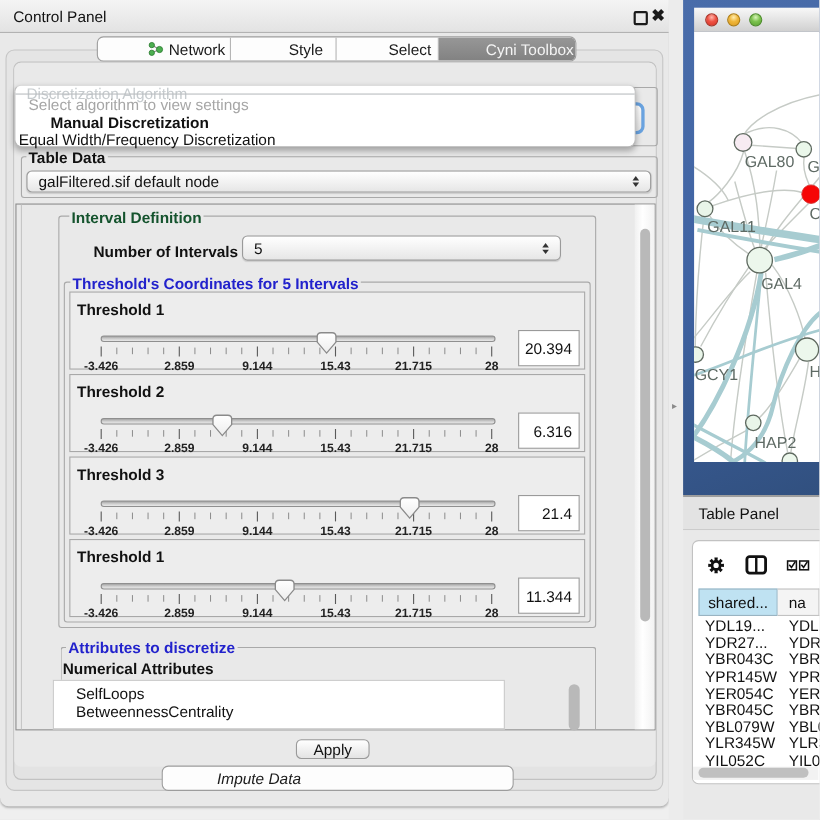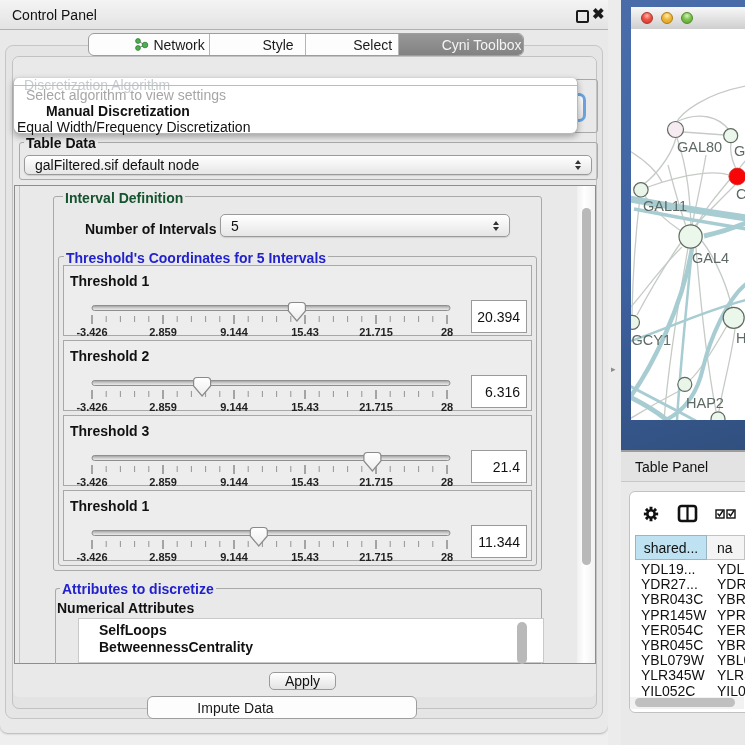--- a/index.html
+++ b/index.html
@@ -22,21 +22,21 @@
           border:1px solid #c2c2c2;border-radius:7px;box-sizing:border-box;}
   #settings{left:13px;top:57px;width:583px;height:640px;background:#e9e9e9;border-radius:6px;}
   
   .capsule{height:23px;background:#fdfdfd;border:1px solid #9d9d9d;border-radius:6px;
            box-sizing:border-box;display:flex;overflow:hidden;}
   .seg{font-size:14px;color:#1a1a1a;display:flex;align-items:center;justify-content:center;
        border-right:1px solid #b5b5b5;white-space:nowrap;padding-left:41px;}
   .seg:last-child{border-right:none;}
   .seg.sel{background:linear-gradient(#979797,#828282);color:#f4f4f4;}
   #toptabs{left:88px;top:33px;width:436px;}
-  #bottabs{left:147px;top:696px;width:270px;}
+  #bottabs{left:147px;top:696px;width:320px;font-style:italic;}
   
   .group{border:1px solid #a9a9a9;border-radius:3px;box-sizing:border-box;}
   .gtitle{position:absolute;font-size:14px;background:#e9e9e9;padding:0 2px;white-space:nowrap;font-weight:bold;}
   
   .combo{border:1px solid #9a9a9a;border-radius:5px;box-sizing:border-box;
          background:linear-gradient(#ffffff,#e6e6e6);box-shadow:0 1px 1px rgba(0,0,0,.12);
          font-size:14px;color:#111;display:flex;align-items:center;padding-left:10px;}
   .arrows{position:absolute;right:9px;top:50%;transform:translateY(-50%);width:7px;}
   .arrows .up{width:0;height:0;border-left:3.5px solid transparent;border-right:3.5px solid transparent;
         border-bottom:4.5px solid #333;margin-bottom:2px;}
@@ -122,21 +122,21 @@
       <div class="dn"></div>
     </div>
 </div>
 
 <div class="abs group" style="left:58px;top:256px;width:479px;height:310px;"></div>
 <div class="abs gtitle" style="left:64px;top:250px;color:#2222cc;">Threshold's Coordinates for 5 Intervals</div>
 
 <div class="abs group" style="left:55px;top:588px;width:487px;height:76px;border-bottom:none;border-radius:3px 3px 0 0;"></div>
 <div class="abs gtitle" style="left:60px;top:581px;color:#2222cc;text-align:center;">Attributes to discretize</div>
 <div class="abs" style="left:57px;top:600px;font-size:14px;font-weight:bold;color:#111;">Numerical Attributes</div>
-<div class="abs" style="left:78px;top:618px;width:466px;height:45px;background:#fff;border:1px solid #c9c9c9;box-sizing:border-box;overflow:hidden;font-weight:bold;">
+<div class="abs" style="left:48px;top:618px;width:411px;height:45px;background:#fff;border:1px solid #c9c9c9;box-sizing:border-box;overflow:hidden;">
   <div class="listrow" style="margin-top:3px;">SelfLoops</div>
   <div class="listrow">BetweennessCentrality</div>
 </div>
 <div class="abs vthumb" style="left:517px;top:622px;height:42px;width:10px;"></div>
 
 <div class="abs tbox" style="top:265px;">
   <div class="tlabel">Threshold 1</div>
   <svg width="467" height="74" style="position:absolute;left:0;top:0;">
     <defs>
         <linearGradient id="tg1" x1="0" y1="0" x2="0" y2="1">

